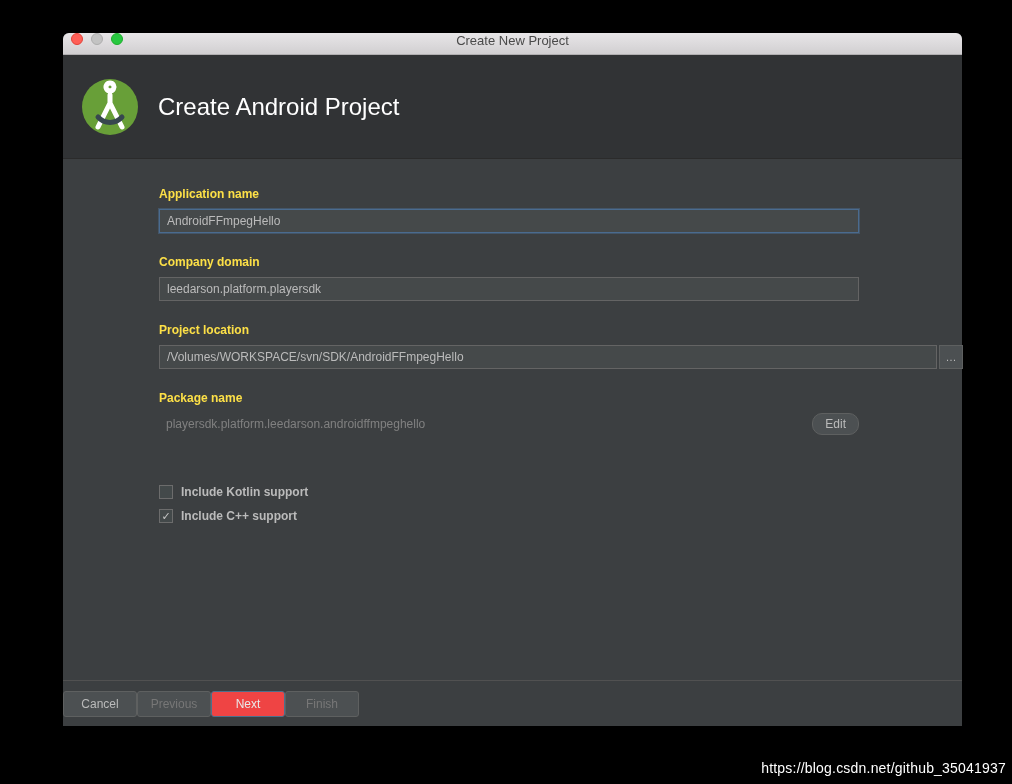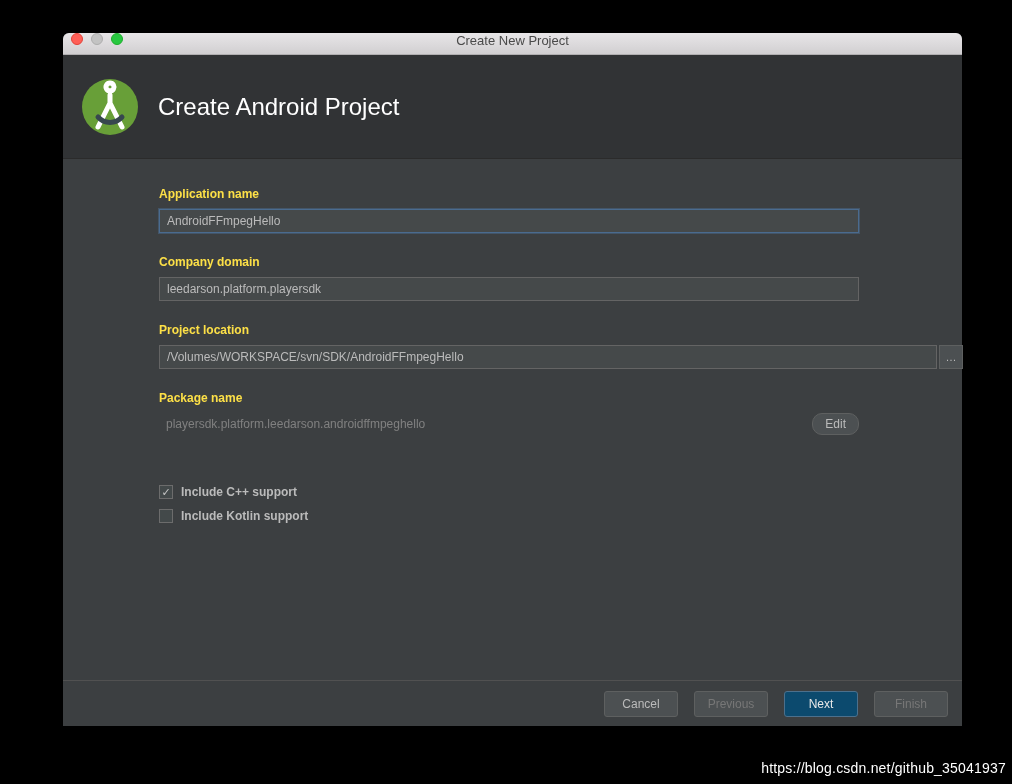--- a/index.html
+++ b/index.html
@@ -163,38 +163,37 @@
   }
   .checkbox-label {
     font-size: 12px;
     font-weight: bold;
     color: #bbbbbb;
   }
   .footer {
     height: 46px;
     border-top: 1px solid #515151;
     display: flex;
-    justify-content: flex-end;
-    align-items: center;
-    gap: 16px;
+    align-items: center;
+    gap: 0;
     padding-right: 14px;
     background: #3c3f41;
   }
   .footer-btn {
     min-width: 74px;
     height: 26px;
     background: #4c5052;
     border: 1px solid #5e6060;
     color: #bbbbbb;
     font-size: 12px;
     border-radius: 3px;
     cursor: pointer;
   }
   .footer-btn.primary {
-    background: #0c4a6e;
+    background: #ef4444;
     border: 1px solid #4c708c;
     color: #e8e8e8;
   }
   .footer-btn.disabled {
     color: #777777;
     cursor: default;
   }
   .watermark {
     position: absolute;
     right: 6px;
@@ -254,27 +253,27 @@
       <label class="field-label">Package name</label>
       <div class="pkg-row">
         <div class="pkg-value">playersdk.platform.leedarson.androidffmpeghello</div>
         <button class="small-btn">Edit</button>
       </div>
     </div>
 
     <div style="height:18px"></div>
 
     <div class="checkbox-row">
+      <div class="checkbox"></div>
+      <span class="checkbox-label">Include Kotlin support</span>
+    </div>
+
+    <div class="checkbox-row">
       <div class="checkbox checked"></div>
       <span class="checkbox-label">Include C++ support</span>
-    </div>
-
-    <div class="checkbox-row">
-      <div class="checkbox"></div>
-      <span class="checkbox-label">Include Kotlin support</span>
     </div>
 
   </div>
 
   <div class="footer">
     <button class="footer-btn">Cancel</button>
     <button class="footer-btn disabled">Previous</button>
     <button class="footer-btn primary">Next</button>
     <button class="footer-btn disabled">Finish</button>
   </div>

